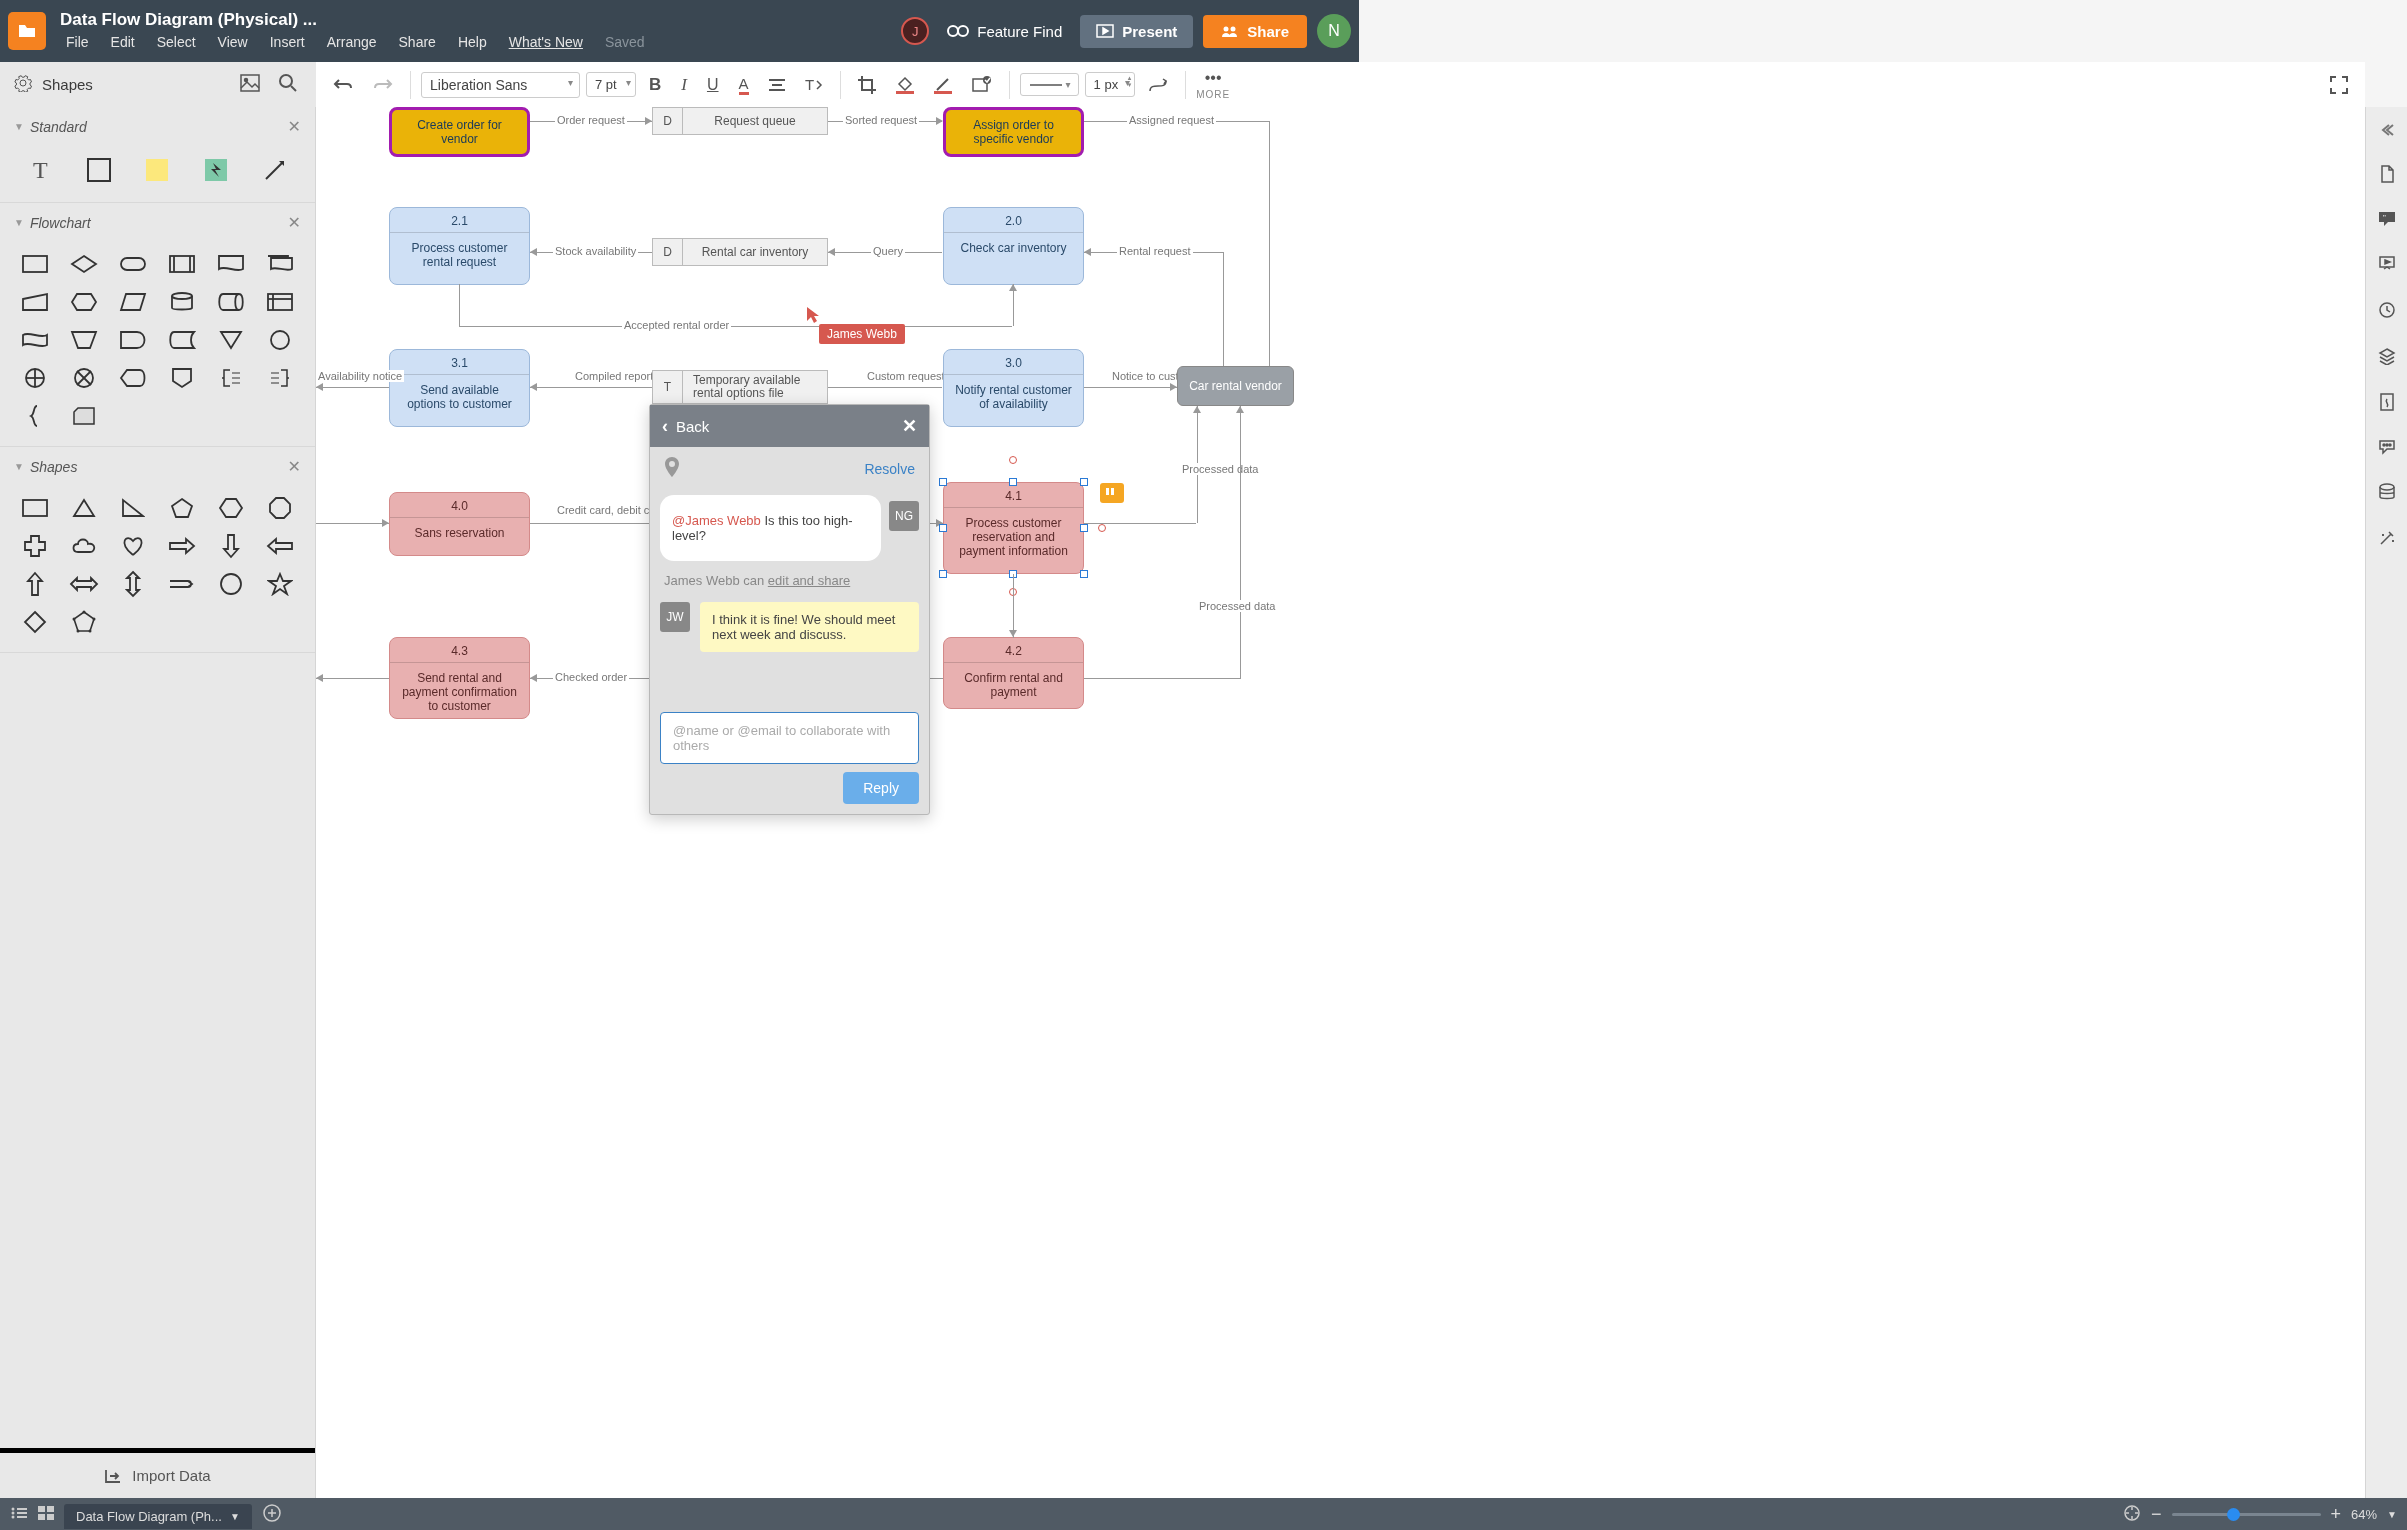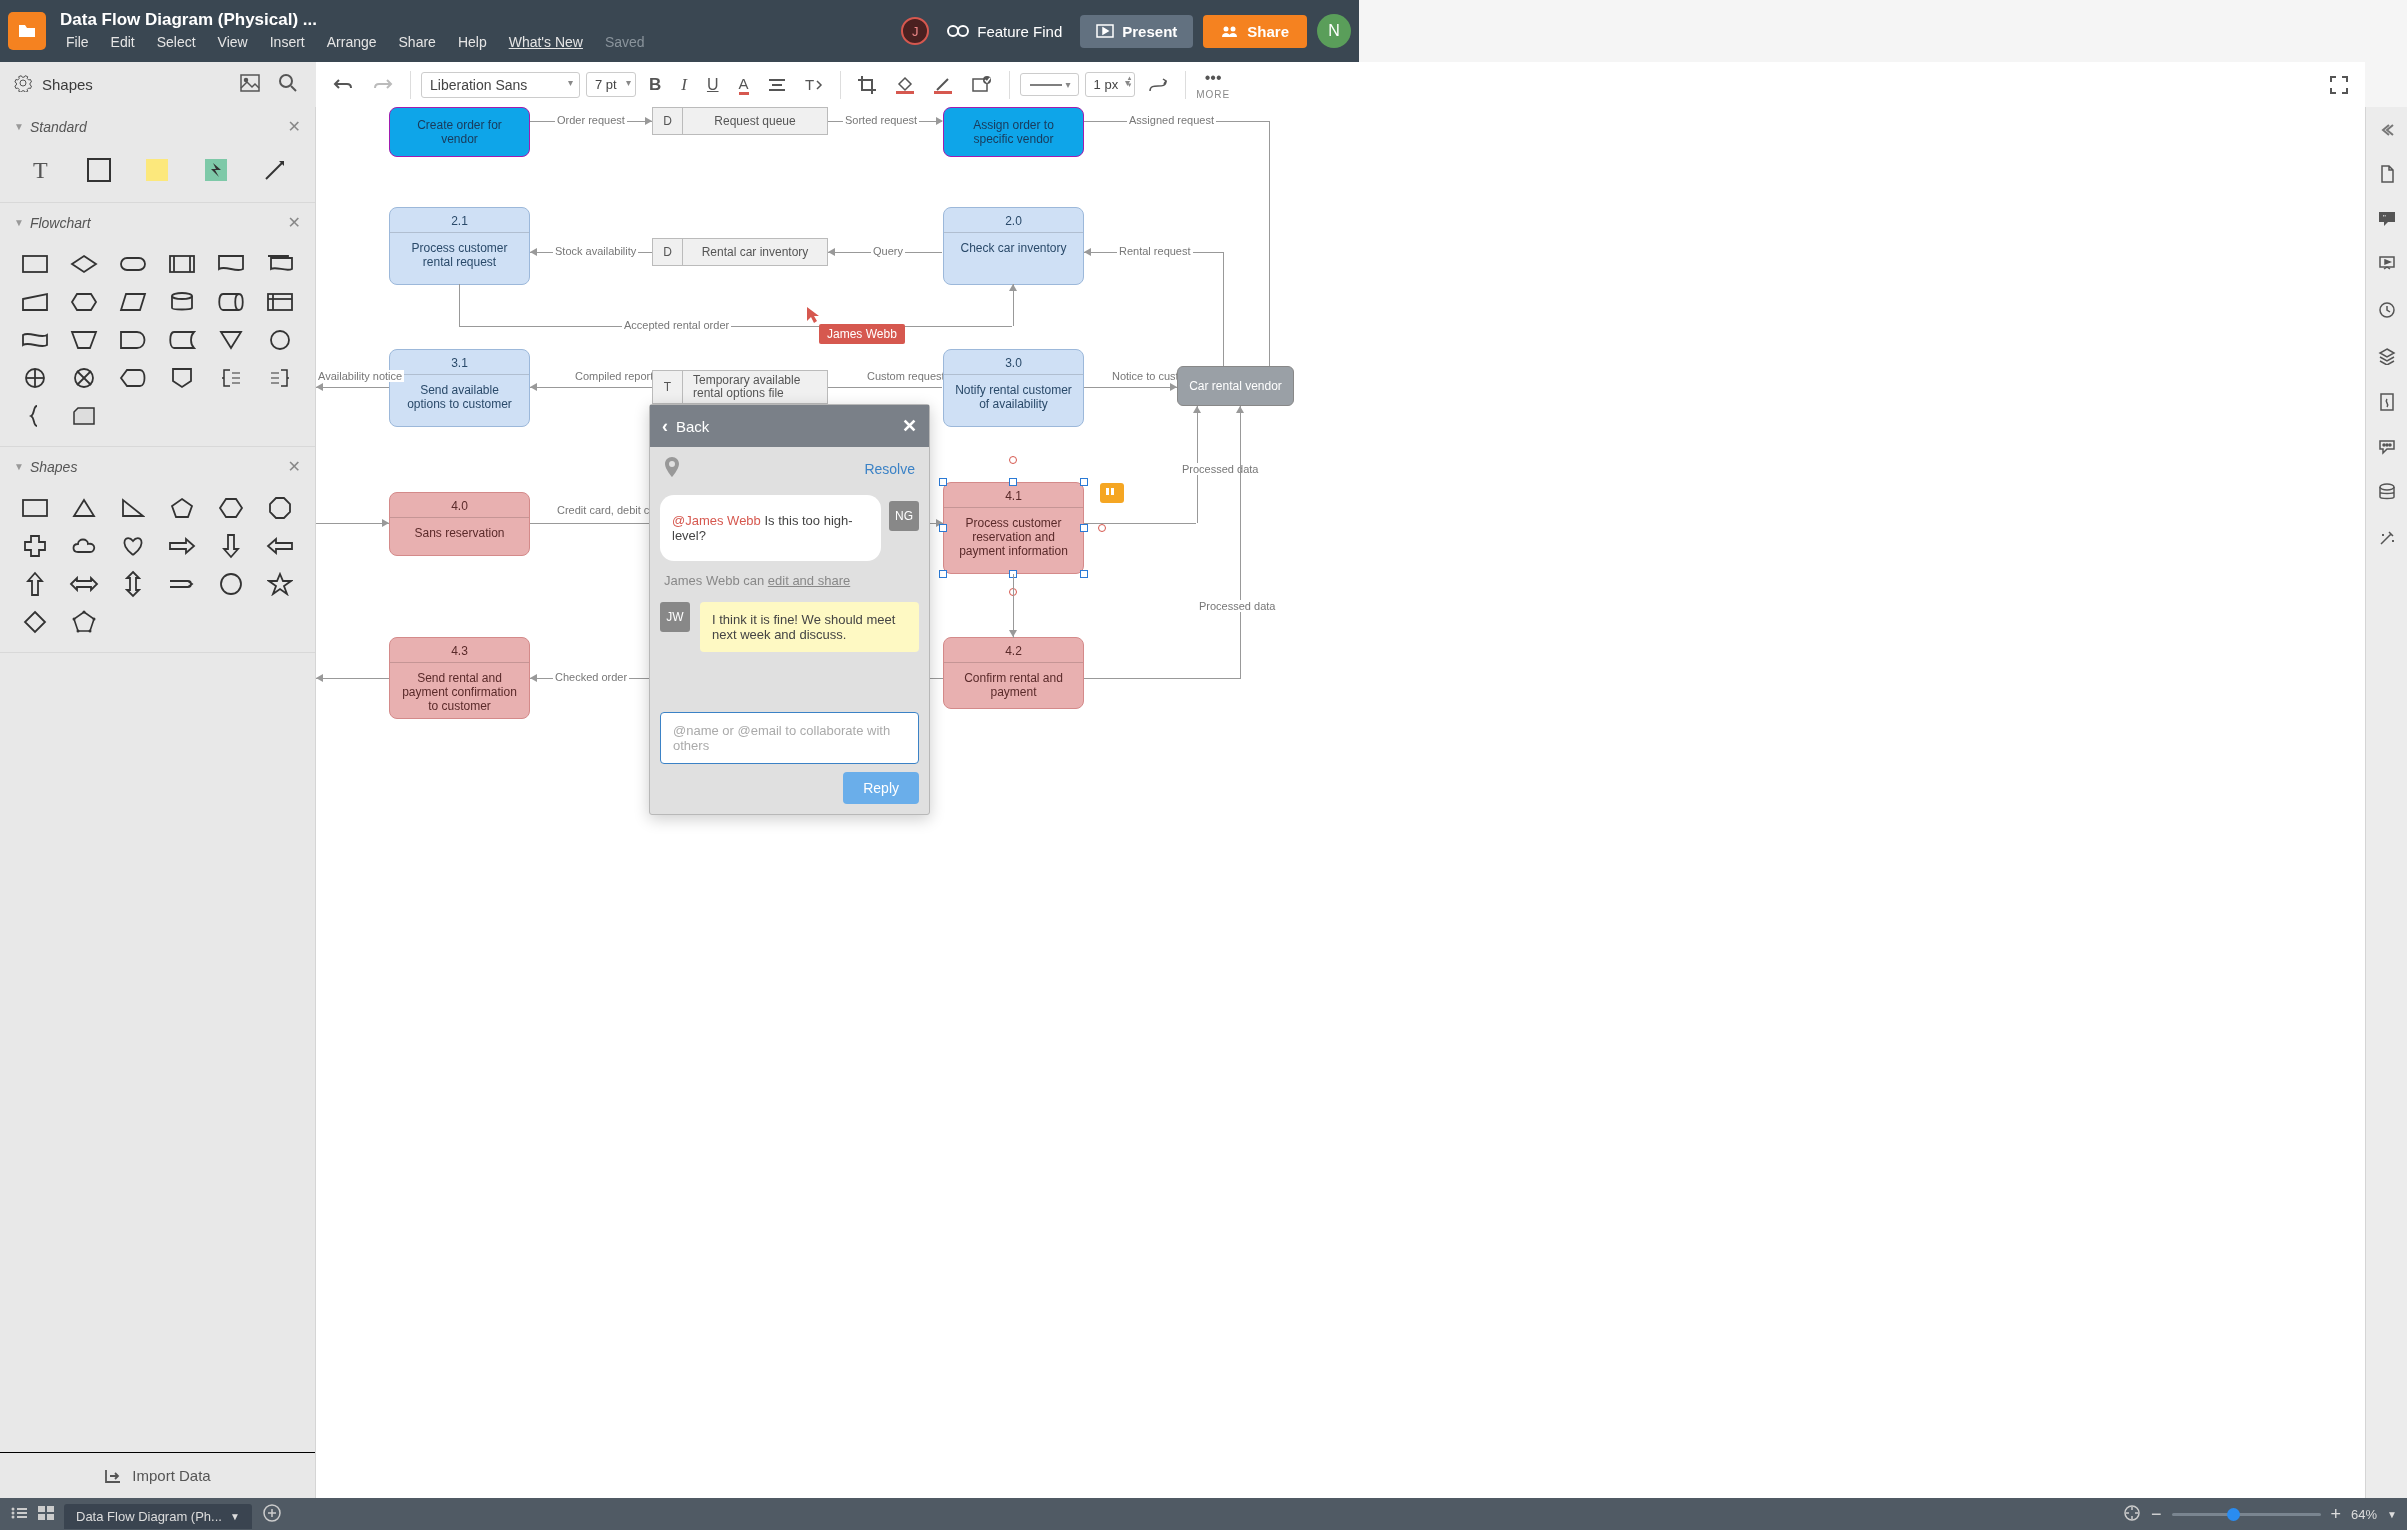--- a/index.html
+++ b/index.html
@@ -47,28 +47,28 @@
 .left-panel { position: absolute; left: 0; top: 107px; bottom: 32px; width: 316px; background: #e8e8e8; border-right: 1px solid #d5d5d5; display: flex; flex-direction: column; }
 .shape-section { border-bottom: 1px solid #d8d8d8; }
 .section-head { display: flex; align-items: center; padding: 10px 14px; color: #555; font-size: 14px; }
 .section-head .tri { font-size: 10px; color: #999; margin-right: 6px; }
 .section-head .name { flex: 1; font-style: italic; }
 .section-head .close { color: #888; cursor: pointer; font-size: 16px; }
 .shape-grid { display: grid; grid-template-columns: repeat(6, 1fr); gap: 6px; padding: 6px 14px 14px; }
 .shape-tile { height: 32px; display: flex; align-items: center; justify-content: center; cursor: pointer; }
 .shape-grid.std5 { grid-template-columns: repeat(5, 1fr); }
 .shape-grid.std5 .shape-tile { height: 36px; }
-.import-data { border-top: 1px solid #000000; padding: 14px; color: #555; font-size: 15px; display: flex; align-items: center; gap: 10px; justify-content: center; cursor: pointer; margin-top: auto; }
+.import-data { border-top: 5px solid #000000; padding: 14px; color: #555; font-size: 15px; display: flex; align-items: center; gap: 10px; justify-content: center; cursor: pointer; margin-top: auto; }
 
 
 .canvas { position: absolute; left: 316px; right: 42px; top: 107px; bottom: 32px; background: white; overflow: hidden; }
 .node { position: absolute; border-radius: 8px; font-size: 12px; text-align: center; }
 .node .num { padding: 6px 0 4px; border-bottom: 1px solid rgba(0,0,0,0.15); }
 .node .txt { padding: 8px 10px; display: flex; align-items: center; justify-content: center; }
-.blue-node { background: #0ea5e9; border: 1px solid #a21caf; color: #1a3a5a; }
+.blue-node { background: #eab308; border: 3px solid #a21caf; color: #1a3a5a; }
 .blue-light { background: #cfe0f5; border: 1px solid #9cb8da; color: #2a4a6a; }
 .red-node { background: #e8b0b0; border: 1px solid #d48a8a; color: #5a2a2a; }
 .datastore { position: absolute; background: #f0f0f0; border: 1px solid #bbb; display: flex; font-size: 12px; color: #555; }
 .ds-tag { width: 30px; border-right: 1px solid #bbb; display: flex; align-items: center; justify-content: center; }
 .ds-txt { flex: 1; display: flex; align-items: center; justify-content: center; padding: 0 10px; }
 .grey-node { position: absolute; background: #9aa0a6; border: 1px solid #888; border-radius: 6px; color: white; font-size: 12px; display: flex; align-items: center; justify-content: center; }
 .edge-label { position: absolute; font-size: 11px; color: #777; white-space: nowrap; background: white; padding: 0 2px; }
 .line { position: absolute; background: #999; }
 .line-h { height: 1px; }
 .line-v { width: 1px; }

